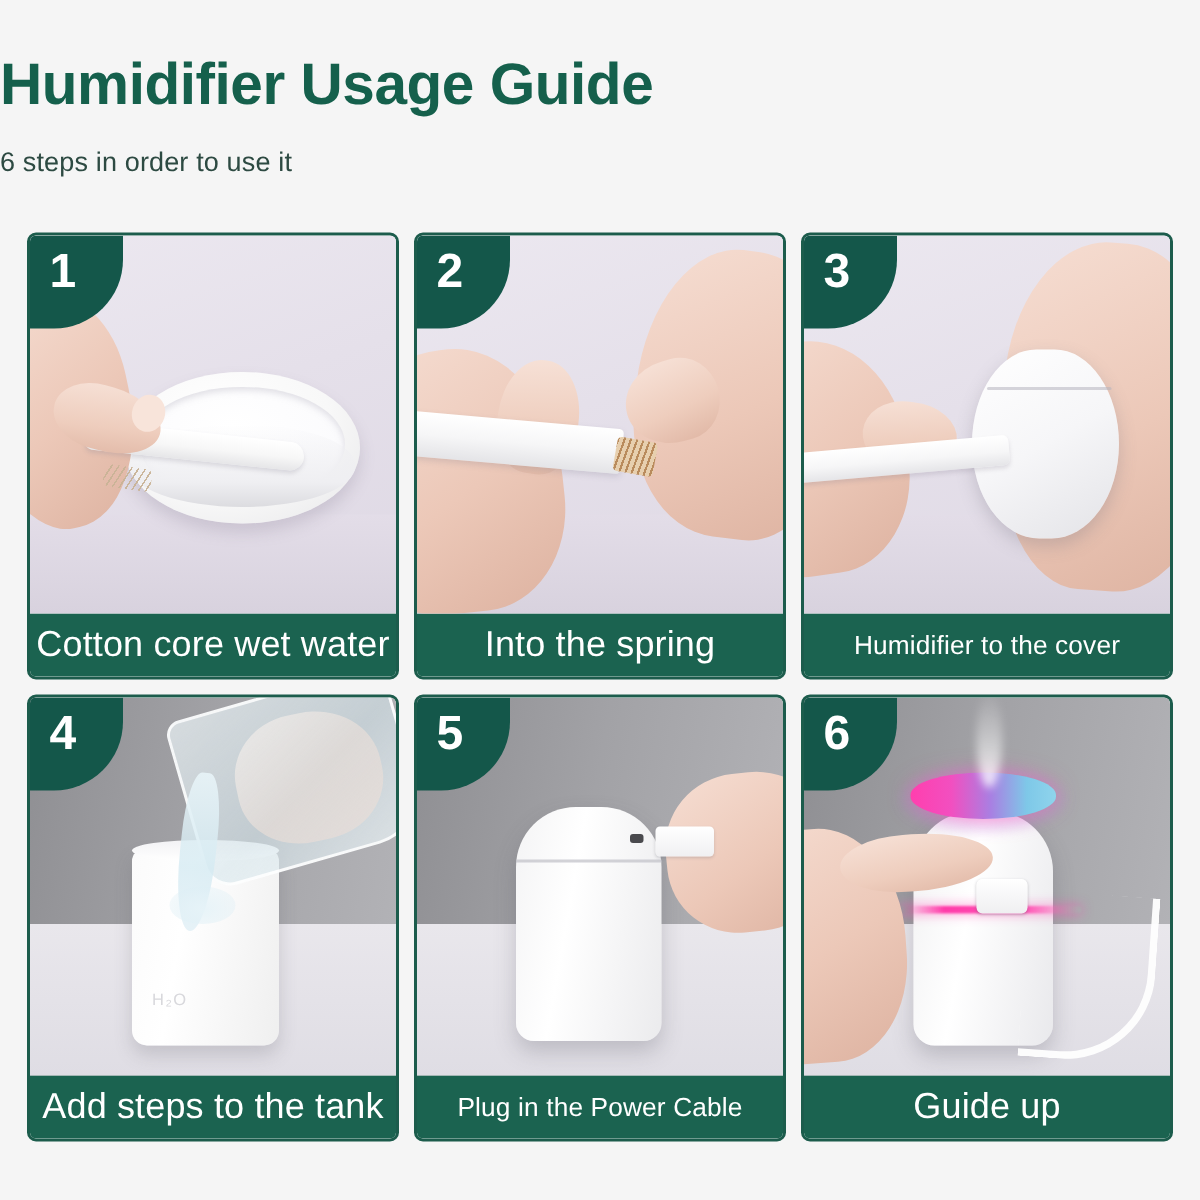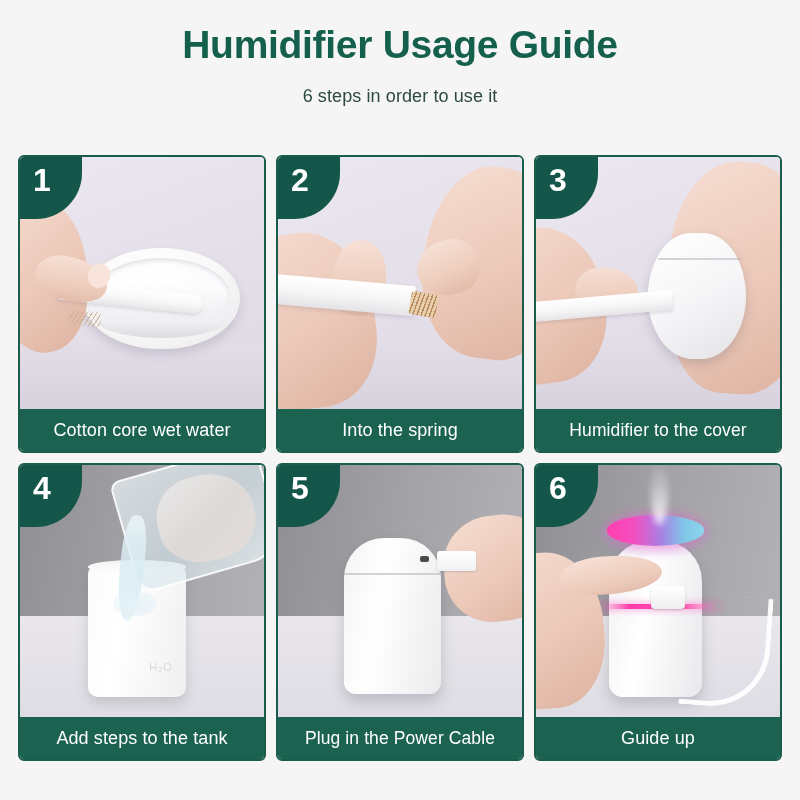--- a/index.html
+++ b/index.html
@@ -14,22 +14,21 @@
 
   .page {
     width: 800px;
     height: 800px;
     position: relative;
     background: #f5f5f5;
   }
 
   
   .header {
-    padding-top: 24px;
-    text-align: center;
+    padding-top: 36px;
   }
   .title {
     font-size: 39px;
     font-weight: bold;
     color: #15604c;
     letter-spacing: -0.3px;
     line-height: 1.1;
   }
   .subtitle {
     margin-top: 19px;
@@ -86,21 +85,21 @@
     margin: 7px 0 0 13px;
   }
 
   .caption {
     flex: 0 0 42px;
     background: #1b6350;
     color: #ffffff;
     display: flex;
     align-items: center;
     justify-content: center;
-    font-size: 18px;
+    font-size: 24px;
     letter-spacing: 0.1px;
   }
   .caption.small { font-size: 17.5px; }
 
   
 
   
   .bg-lav { position:absolute; inset:0;
     background: linear-gradient(160deg,#ece8f0 0%,#e5e0ea 45%,#ded8e4 100%); }
   .bg-gray { position:absolute; inset:0;
@@ -178,22 +177,22 @@
     transform: rotate(-5deg); z-index:6; border-radius:4px;
     box-shadow: 0 2px 3px rgba(130,125,140,.22); }
 
   
   .s4-tank { position:absolute; left:28%; bottom:8%; width:40%; height:52%;
     background: linear-gradient(100deg,#fbfbfb 0%,#ffffff 35%,#efefef 100%);
     border-radius: 8px 8px 10px 10px; z-index:4;
     box-shadow: 0 6px 12px rgba(90,90,100,.22); }
   .s4-tank::before { content:""; position:absolute; left:0; top:-6px; width:100%; height:14px;
     border-radius:50%; background: linear-gradient(180deg,#f2f2f4 0%,#ffffff 100%); }
-  .s4-h2o { position:absolute; left:0; right:13px; bottom:18%; text-align:right;
-    font-size:11px; color:#d8d8dc; letter-spacing:1px; z-index:6; }
+  .s4-h2o { position:absolute; left:0; right:13px; bottom:18%; text-align:left;
+    font-size:11px; color:#d8d8dc; letter-spacing:1px; z-index:6;padding-left:13px; }
   .s4-pitcher { position:absolute; right:-4%; top:-2%; width:62%; height:46%;
     background: linear-gradient(150deg,rgba(235,243,246,.72) 0%,rgba(212,228,234,.6) 55%,rgba(236,244,247,.72) 100%);
     border: 2px solid rgba(255,255,255,.85);
     border-radius: 10px 14px 34px 18px; transform: rotate(-16deg); z-index:5; }
   .s4-hand { position:absolute; right:4%; top:4%; width:40%; height:34%;
     border-radius: 44% 48% 44% 44% / 46% 48% 46% 44%; transform: rotate(-12deg); z-index:4; opacity:.95; }
   .s4-stream { position:absolute; left:41%; top:20%; width:10%; height:42%;
     background: linear-gradient(180deg,rgba(232,244,248,.9) 0%,rgba(212,234,242,.78) 60%,rgba(226,240,246,.85) 100%);
     border-radius: 40% 40% 50% 50%; transform: rotate(6deg); z-index:6; }
   .s4-splash { position:absolute; left:38%; top:50%; width:18%; height:10%;

